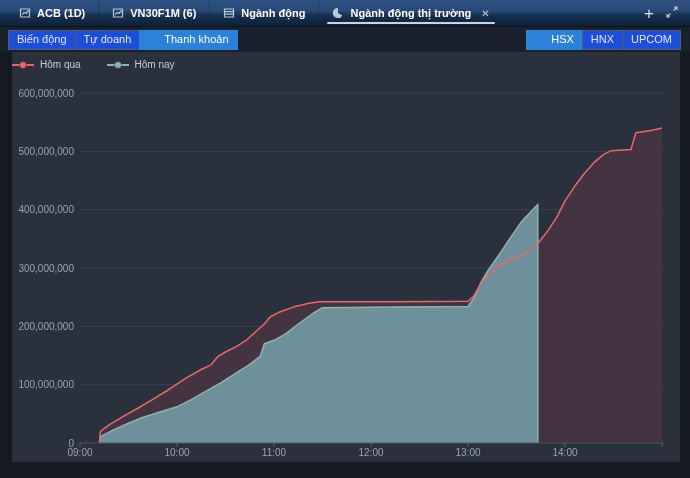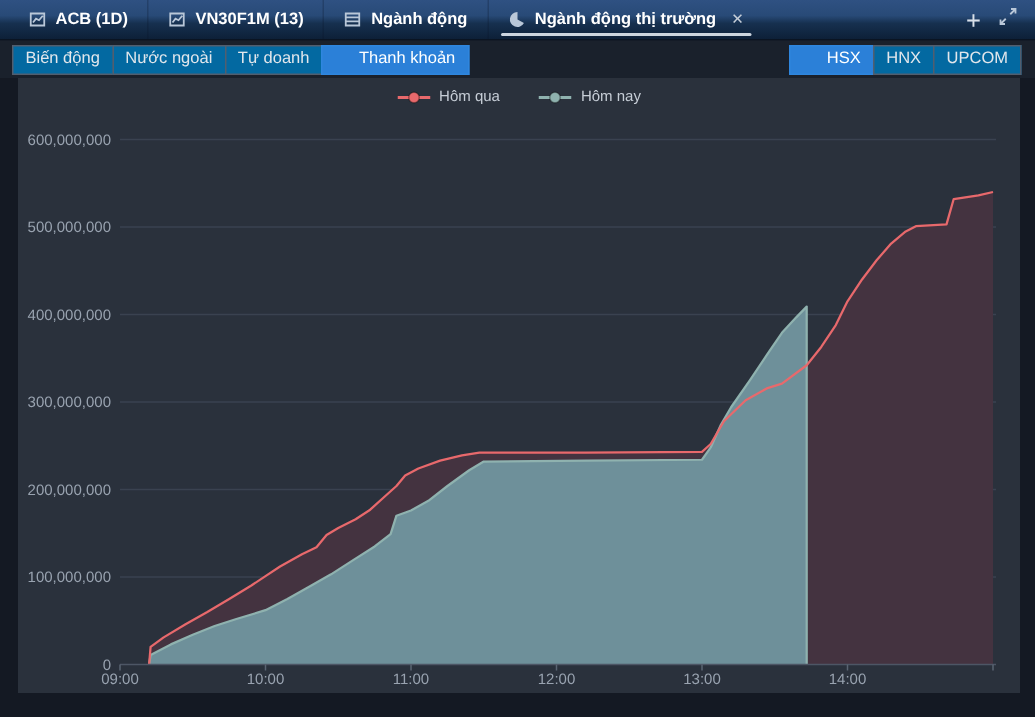--- a/index.html
+++ b/index.html
@@ -37,53 +37,53 @@
   }
   .plus{font-size:17px;font-weight:normal;line-height:1;cursor:pointer;color:#d9e0e9;}
   
   .toolbar{
     position:absolute;top:27px;left:0;right:0;height:25px;
     background:#1a212c;display:flex;align-items:center;
   }
   .btn-group{display:flex;margin-left:8px;}
   .btn-group.right{margin-left:auto;margin-right:9px;}
   .btn{
-    font-size:11px;color:#e2e7ec;background:#0369a1;
+    font-size:11px;color:#e2e7ec;background:#1d4ed8;
     border:1px solid #525e6e;padding:2px 8px 3px 8px;margin-left:-1px;
     cursor:pointer;white-space:nowrap;line-height:13px;
   }
   .btn:first-child{margin-left:0;}
   .btn.active{background:#2b80d8;border-color:#2f86de;color:#ffffff;padding-left:24px;}
   
   .panel{
     position:absolute;left:12px;top:52px;width:668px;height:410px;
     background:#2a313c;
   }
   .legend{
     position:absolute;top:7px;left:0;right:0;
-    display:flex;justify-content:center;gap:26px;z-index:2;
+    display:flex;justify-content:flex-start;gap:26px;z-index:2;
   }
   .legend-item{display:flex;align-items:center;gap:6px;font-size:10px;color:#c6cdd6;cursor:pointer;}
   #chart{position:absolute;left:0;top:0;}
 </style>
 </head>
 <body>
 
 <div class="tabbar" id="tabbar">
   <div class="tab">
       <svg width="12" height="12" viewBox="0 0 12 12">
         <path fill="none" stroke="#b9c7d8" stroke-width="1.2" d="M1.5 2h9v8h-9z M3 8 L5 5.5 7 6.5 9.5 3.5"></path>
       </svg>
       <span>ACB (1D)</span>
     </div>
     <div class="tab">
       <svg width="12" height="12" viewBox="0 0 12 12">
         <path fill="none" stroke="#b9c7d8" stroke-width="1.2" d="M1.5 2h9v8h-9z M3 8 L5 5.5 7 6.5 9.5 3.5"></path>
       </svg>
-      <span>VN30F1M (13)</span>
+      <span>VN30F1M (6)</span>
     </div>
     <div class="tab">
       <svg width="12" height="12" viewBox="0 0 12 12">
         <path fill="none" stroke="#b9c7d8" stroke-width="1.2" d="M1.5 2h9v8h-9z M1.5 4.6h9 M1.5 7.2h9"></path>
       </svg>
       <span>Ngành động</span>
     </div>
     <div class="tab active">
       <svg width="12" height="12" viewBox="0 0 12 12">
         <path fill="#b9c7d8" stroke="none" stroke-width="1.2" d="M6 6 L6 1 A5 5 0 1 0 10.3 8.4 Z"></path>
@@ -95,21 +95,20 @@
     <span class="plus" id="plusbtn">+</span>
     <span id="resizebtn"><svg width="12" height="12" viewBox="0 0 12 12">
           <path fill="none" stroke="#b9c7d8" stroke-width="1.2" d="M7.5 4.5 L11 1 M8 1 h3 v3 M4.5 7.5 L1 11 M1 8 v3 h3"></path>
         </svg></span>
   </div>
 </div>
 
 <div class="toolbar">
   <div class="btn-group" id="leftbtns">
       <div class="btn">Biến động</div>
-      <div class="btn">Nước ngoài</div>
       <div class="btn">Tự doanh</div>
       <div class="btn active">Thanh khoản</div>
     </div>
   <div class="btn-group right" id="rightbtns">
       <div class="btn active">HSX</div>
       <div class="btn">HNX</div>
       <div class="btn">UPCOM</div>
     </div>
 </div>
 

